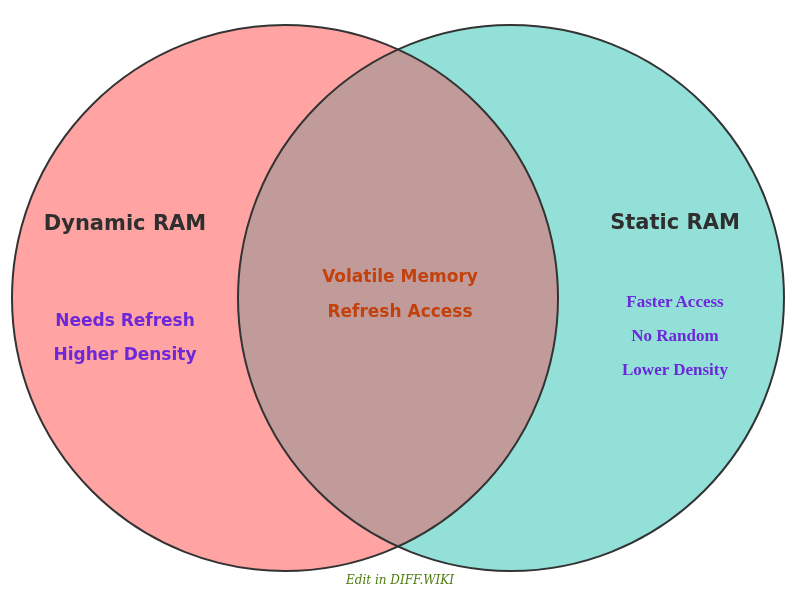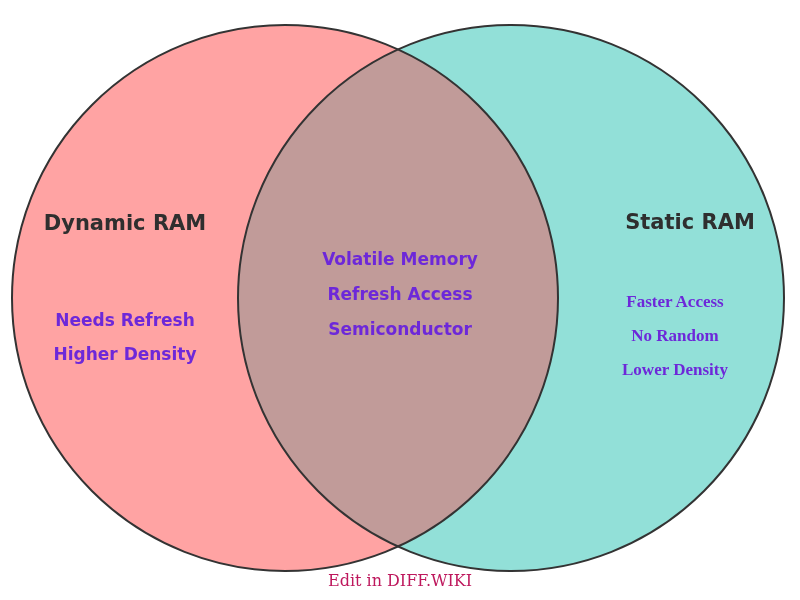--- a/index.html
+++ b/index.html
@@ -26,42 +26,43 @@
     transform: translate(-50%, -50%);
     white-space: nowrap;
     text-align: center;
   }
   .circle-title {
     font-size: 21px;
     font-weight: bold;
     color: #2f2f2f;
   }
   .left-title  { left: 125px; top: 223px; }
-  .right-title { left: 690px; top: 222px; }
+  .right-title { left: 675px; top: 222px; }
   .item-list {
     font-size: 17px;
     font-weight: bold;
     color: #6d28d9;
     line-height: 34px;
   }
   .left-items  { left: 125px; top: 337px; }
   .right-items { left: 675px; top: 336px; font-family: Liberation Serif, serif; }
   .overlap-items {
     left: 400px; top: 294px;
     font-size: 17px;
     font-weight: bold;
-    color: #6d28d9;
+    color: #c2410c;
     line-height: 35px;
   }
   .footer-link {
     left: 400px; top: 580px;
     font-family: "DejaVu Serif", serif;
-    font-size: 16px;
-    color: #be185d;
+    font-size: 12px;
+    color: #4d7c0f;
     cursor: pointer;
+    font-style: italic;
   }
 </style>
 </head>
 <body>
 
 <div class="stage">
 
   <svg width="800" height="600" viewBox="0 0 800 600">
     <defs>
       <clipPath id="clip-left">
@@ -93,18 +94,17 @@
 
   <div class="txt item-list right-items">
     <div>Faster Access</div>
     <div>No Random</div>
     <div>Lower Density</div>
   </div>
 
   <div class="txt overlap-items">
     <div>Volatile Memory</div>
     <div>Refresh Access</div>
-    <div>Semiconductor</div>
   </div>
 
   <div class="txt footer-link">Edit in DIFF.WIKI</div>
 
 </div>
 
 </body></html>

